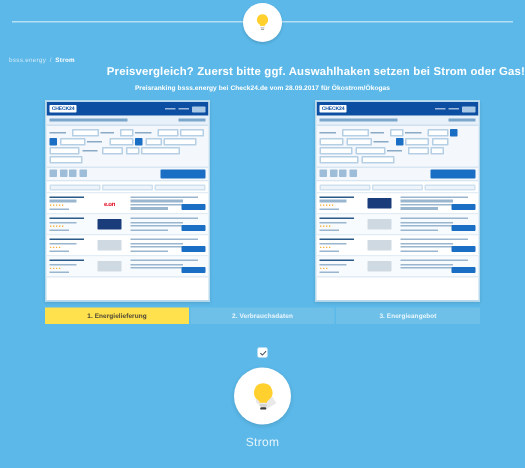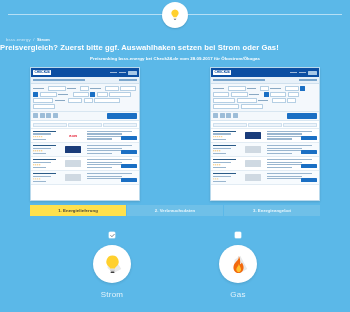--- a/index.html
+++ b/index.html
@@ -30,21 +30,21 @@
   
   .breadcrumb {
     position: absolute; left: 6px; top: 37px;
     font-size: 4.2px; color: #cfe9f7; letter-spacing: .2px;
   }
   .breadcrumb .crumb-sep { margin: 0 1px; }
   .breadcrumb .crumb-current { color: #ffffff; font-weight: bold; }
 
   
   .heading {
-    text-align: left; color: #fff;
+    text-align: right; color: #fff;
     font-size: 7.6px; font-weight: bold;
     margin-top: 13px; letter-spacing: .1px;
   }
   .subheading {
     text-align: center; color: #ffffff;
     font-size: 4.4px; font-weight: bold;
     margin-top: 4px; letter-spacing: .05px;
   }
 
   
@@ -544,24 +544,13 @@
       <svg viewBox="0 0 24 24">
         <path d="M22 17L13.5 3.2 7 6 6.4 16 13 22z" fill="#e9e9e9"></path>
         <path d="M12 1.8a7 7 0 00-4.1 12.7c.7.5 1.2 1.3 1.3 2.1h5.6c.1-.8.6-1.6 1.3-2.1A7 7 0 0012 1.8z" fill="#ffd02e"></path>
         <rect x="9.2" y="17.7" width="5.6" height="1.8" rx=".8" fill="#cfcfcf"></rect>
         <rect x="9.7" y="20" width="4.6" height="1.8" rx=".9" fill="#3d3d3d"></rect>
       </svg>
     </div>
     <div class="choice-label">Strom</div>
   </div>
 
-  <div class="choice">
-    <div class="choice-check"></div>
-    <div class="choice-circle">
-      <svg viewBox="0 0 24 24">
-        <path d="M22 17L14 2 7.5 6.5 7 16.5 13.5 22z" fill="#e9e9e9"></path>
-        <path d="M12 1.6c1.2 3.2-.6 4.8-2.3 6.7-1.9 2.1-3.5 4.2-3.5 7 0 3.6 2.7 6.4 5.8 6.4s5.8-2.8 5.8-6.4c0-2.4-1-4.1-2.1-5.6-.4 1-1.1 1.8-2 2.1 1-3.6-.3-7.7-1.7-10.2z" fill="#f2690d"></path>
-        <path d="M12 10.6c.8 1.9-.4 2.9-1.2 4-.7 1-1.3 2-1.3 3.2 0 1.7 1.2 3 2.7 3s2.7-1.3 2.7-3c0-2-1.9-5-2.9-7.2z" fill="#ffc02e"></path>
-      </svg>
-    </div>
-    <div class="choice-label">Gas</div>
-  </div>
 </div>
 
 </body></html>

